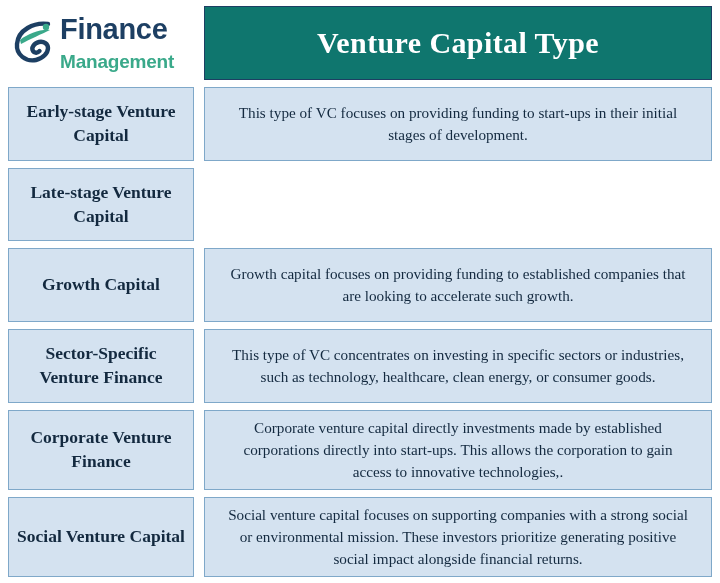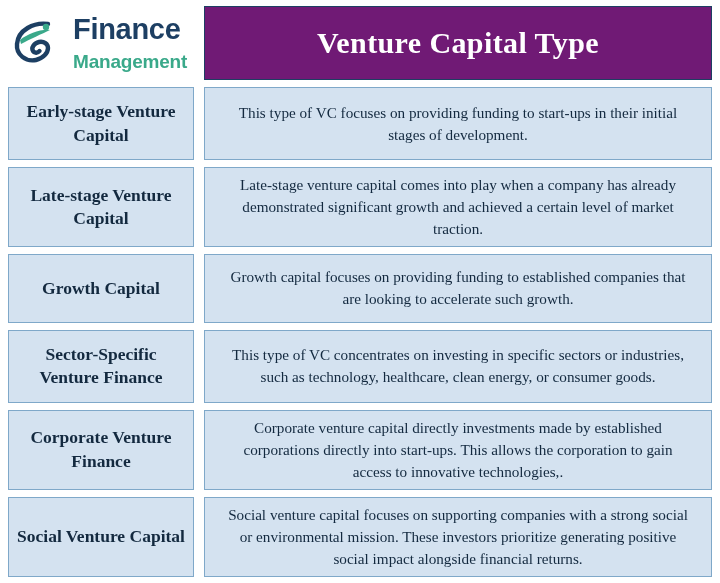--- a/index.html
+++ b/index.html
@@ -33,21 +33,21 @@
     flex: 0 0 186px;
     display: flex;
     align-items: center;
     justify-content: flex-start;
     padding-left: 4px;
     box-sizing: border-box;
   }
   .logo-wrap {
     display: flex;
     align-items: center;
-    gap: 21px;
+    gap: 8px;
   }
   .logo-mark {
     width: 40px;
     height: 46px;
     position: relative;
     flex: 0 0 40px;
   }
   .logo-mark svg { display: block; }
   .logo-text {
     display: flex;
@@ -66,21 +66,21 @@
     font-family: "Liberation Sans", sans-serif;
     font-size: 19px;
     font-weight: bold;
     color: #3aa98a;
     letter-spacing: -0.2px;
     margin-top: 7px;
   }
   .title-cell {
     flex: 1 1 auto;
     margin-left: 10px;
-    background: #701a75;
+    background: #0f766e;
     color: #ffffff;
     display: flex;
     align-items: center;
     justify-content: center;
     font-size: 30px;
     font-weight: bold;
     letter-spacing: 0.4px;
     border: 1px solid #1d3f63;
     box-sizing: border-box;
     text-align: right;
@@ -149,21 +149,20 @@
 
   <div class="rows">
 
     <div class="row">
       <div class="cell cell-label">Early-stage Venture Capital</div>
       <div class="cell cell-desc">This type of VC focuses on providing funding to start-ups in their initial stages of development.</div>
     </div>
 
     <div class="row">
       <div class="cell cell-label">Late-stage Venture Capital</div>
-      <div class="cell cell-desc">Late-stage venture capital comes into play when a company has already demonstrated significant growth and achieved a certain level of market traction.</div>
     </div>
 
     <div class="row">
       <div class="cell cell-label">Growth Capital</div>
       <div class="cell cell-desc">Growth capital focuses on providing funding to established companies that are looking to accelerate such growth.</div>
     </div>
 
     <div class="row">
       <div class="cell cell-label">Sector-Specific Venture Finance</div>
       <div class="cell cell-desc">This type of VC concentrates on investing in specific sectors or industries, such as technology, healthcare, clean energy, or consumer goods.</div>

